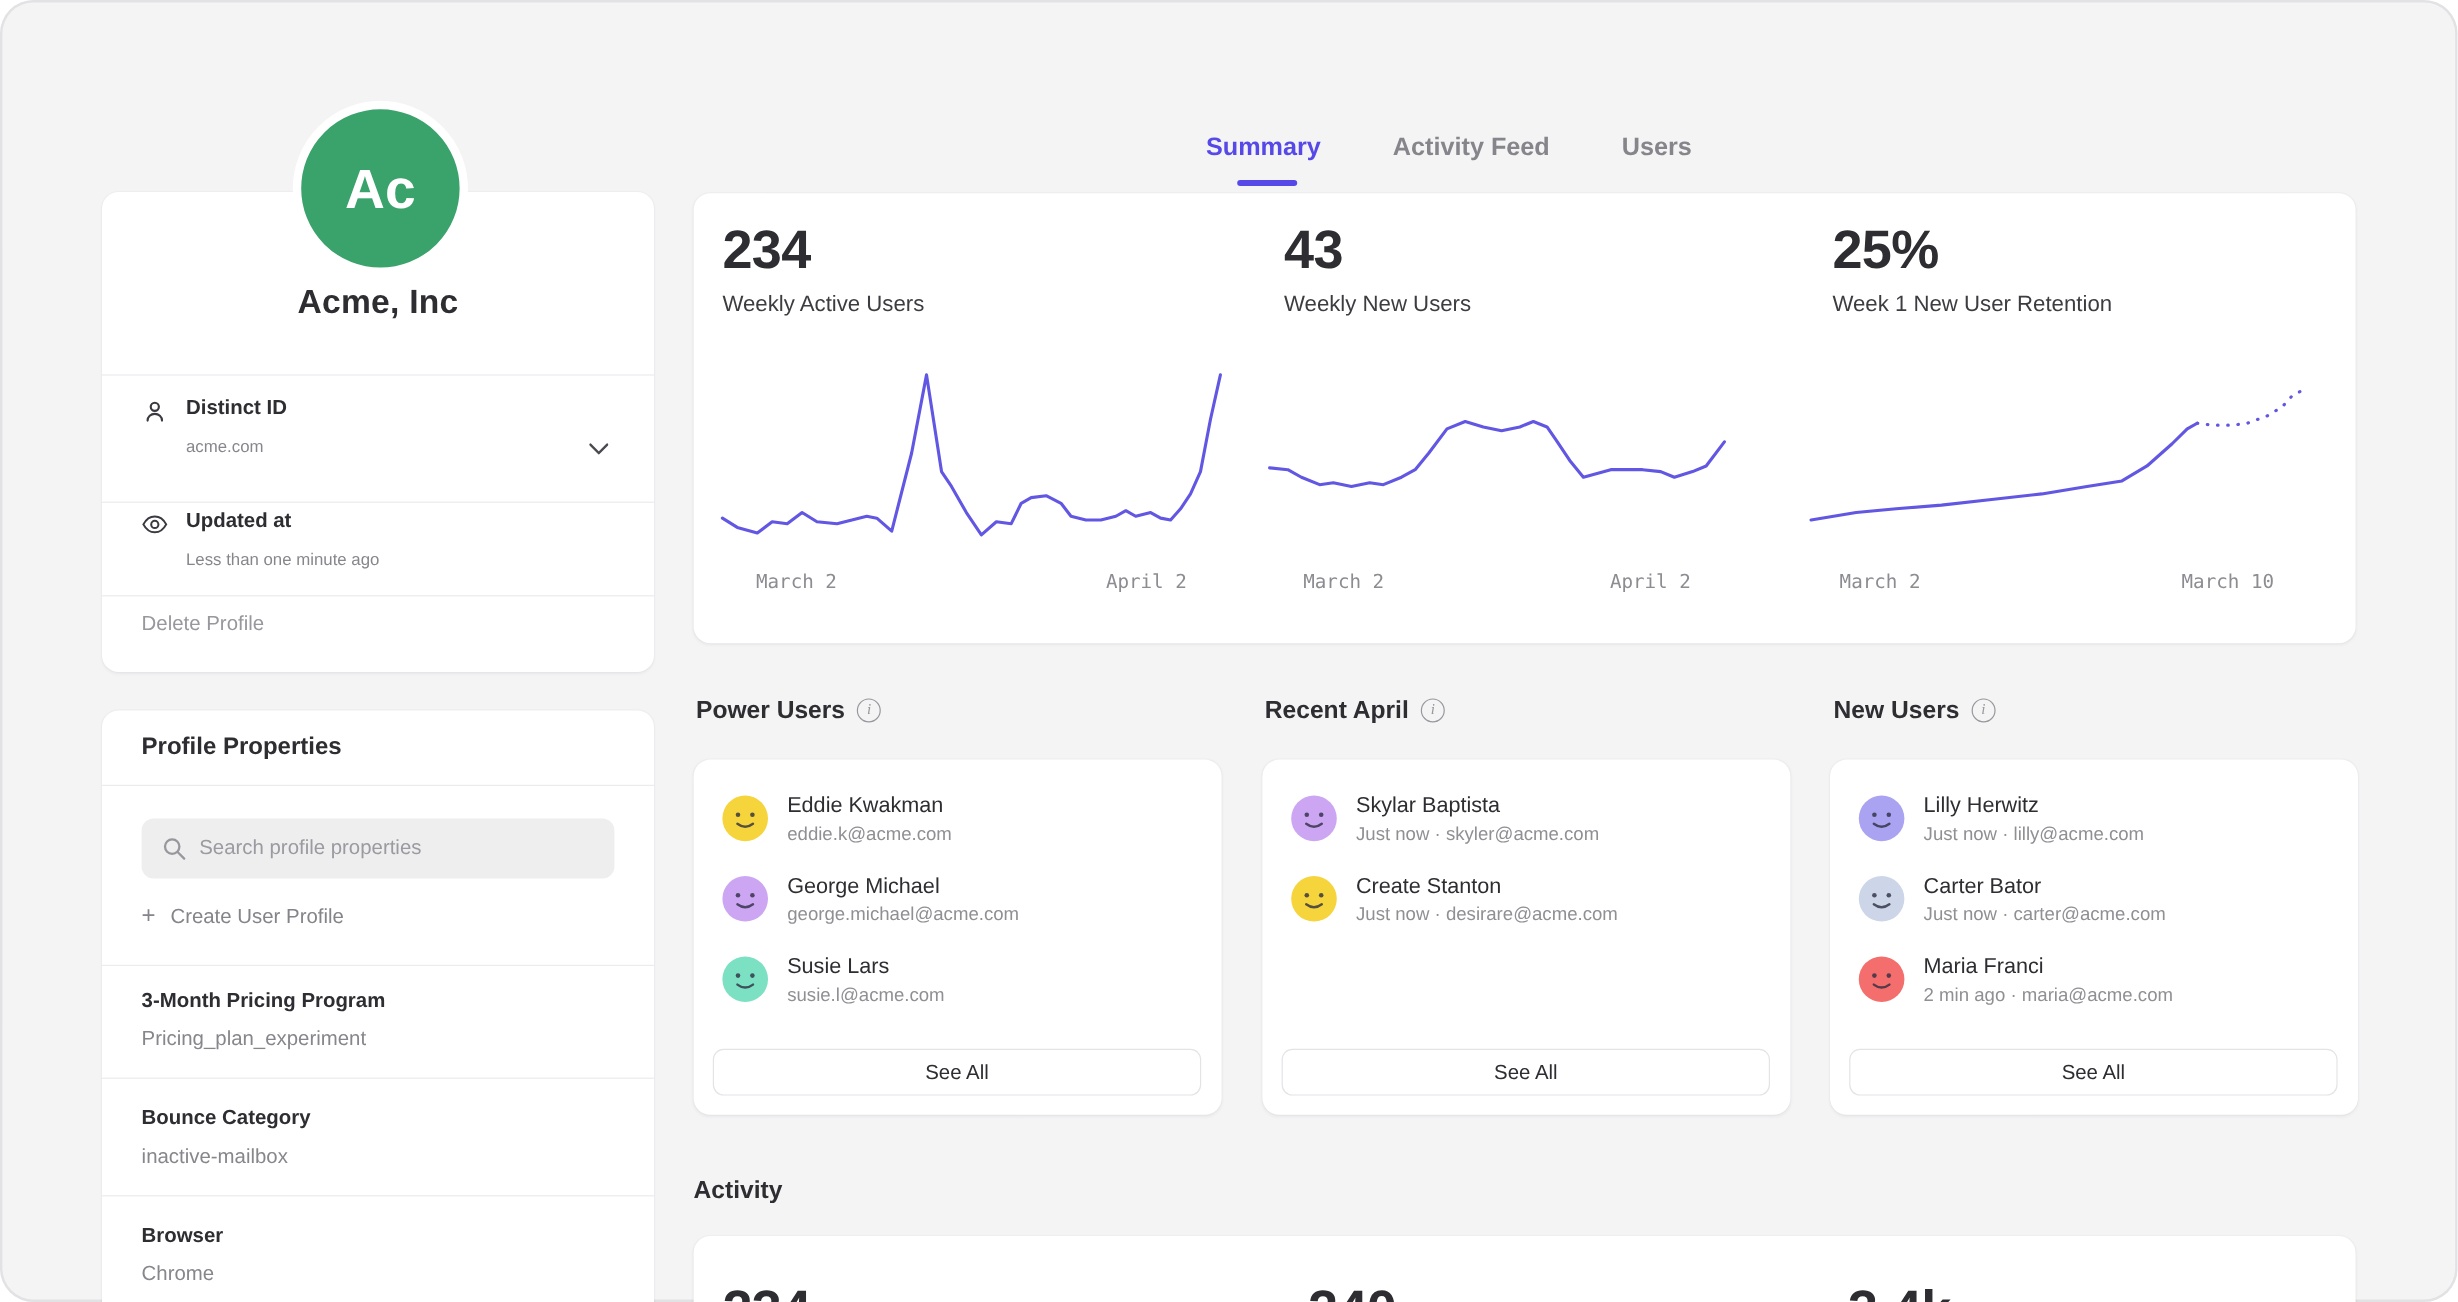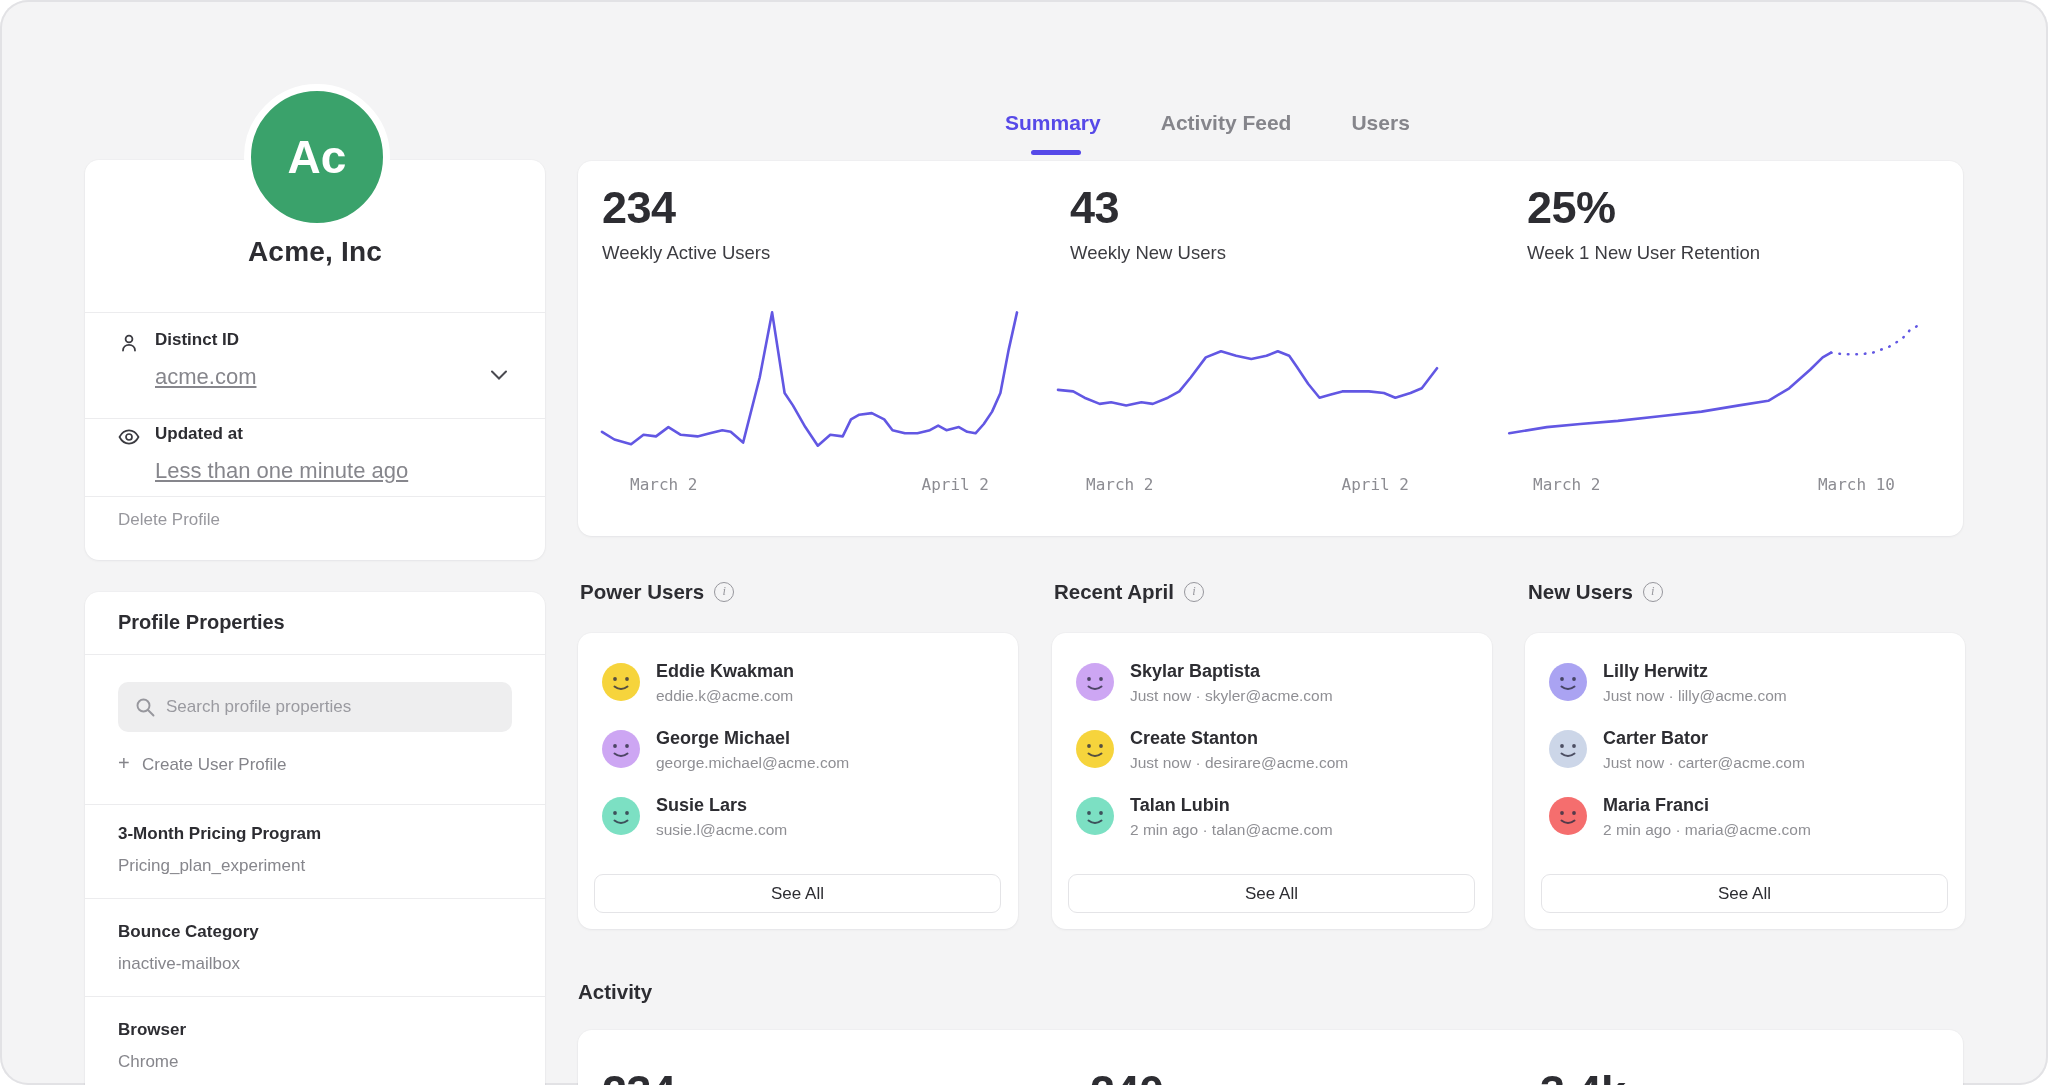--- a/index.html
+++ b/index.html
@@ -15,21 +15,21 @@
   .avatar-big { position:absolute; left:244px; top:84px; width:146px; height:146px;
     border-radius:50%; border:7px solid #fff; display:flex; align-items:center;
     justify-content:center; color:#fff; font-size:46px; font-weight:700; z-index:5; }
   .profile-card { left:85px; top:160px; width:460px; height:400px; }
   .company-name { position:absolute; top:76px; width:100%; text-align:center;
     font-size:28px; font-weight:700; color:#2d2d32; letter-spacing:.2px; }
   .divider { position:absolute; left:0; right:0; height:1px; background:#ececee; }
   .prop-row { position:absolute; left:0; right:0; }
   .row-icon { position:absolute; left:33px; top:2px; width:22px; height:22px; color:#3a3a40; }
   .row-label { position:absolute; left:70px; top:0; font-size:17px; font-weight:700; color:#2d2d32; }
-  .row-value { position:absolute; left:70px; top:34px; font-size:22px; color:#86868c;text-decoration:underline; }
+  .row-value { position:absolute; left:70px; top:34px; font-size:14px; color:#86868c; }
   .chevron { position:absolute; right:38px; top:36px; width:16px; height:10px; color:#4a4a50; cursor:pointer; }
   .delete-link { position:absolute; left:33px; top:350px; font-size:17px; color:#97979d; cursor:pointer; }
 
   .props-card { left:85px; top:592px; width:460px; height:700px; }
   .props-title { position:absolute; left:33px; top:19px; font-size:20px; font-weight:700; color:#2d2d32; }
   .search-wrap { position:absolute; left:33px; top:90px; width:394px; height:50px;
     background:#eeeeef; border-radius:10px; }
   .search-wrap svg { position:absolute; left:16px; top:14px; width:22px; height:22px; color:#97979d; }
   .search-input { position:absolute; left:48px; top:0; width:330px; height:50px; border:0;
     background:transparent; outline:none; font-size:17px; color:#2d2d32;
@@ -59,21 +59,21 @@
   
   .sec-header { position:absolute; top:580px; display:flex; align-items:center; gap:10px; }
   .sec-title { font-size:20.5px; font-weight:700; color:#2d2d32; }
   .info-icon { width:20px; height:20px; border:1.6px solid #97979d; border-radius:50%;
     color:#97979d; font-size:12.5px; line-height:17px; text-align:center;
     font-family:"Liberation Serif", serif; font-style:italic; cursor:pointer; }
   .user-card { top:633px; width:440px; height:296px; }
   .user-row { position:absolute; left:24px; right:24px; height:56px; cursor:pointer; }
   .u-avatar { position:absolute; left:0; top:2px; width:38px; height:38px; border-radius:50%; }
   .u-avatar svg { position:absolute; inset:0; }
-  .u-name { position:absolute; left:54px; top:0; font-size:18px; font-weight:700; color:#2d2d32; }
+  .u-name { position:absolute; left:54px; top:0; font-size:18px; font-weight:400; color:#2d2d32; }
   .u-sub { position:absolute; left:54px; top:26px; font-size:15.5px; color:#8f8f94; }
   .see-all { position:absolute; left:16px; right:17px; bottom:16px; height:39px;
     background:#fff; border:1px solid #e4e4e7; border-radius:9px; font-size:17px;
     color:#2d2d32; font-family:"Liberation Sans", sans-serif; cursor:pointer; }
 
   
   .activity-title { position:absolute; left:578px; top:980px; font-size:20.5px;
     font-weight:700; color:#2d2d32; }
   .activity-card { left:578px; top:1030px; width:1385px; height:220px; }
   .act-value { position:absolute; top:36px; font-size:45px; font-weight:700;
@@ -268,31 +268,20 @@
         <span class="u-avatar" style="background-color: rgb(246, 212, 60);">
           <svg viewBox="0 0 38 38" fill="none">
             <circle cx="13" cy="16" r="1.9" fill="rgba(45,45,65,.8)"></circle>
             <circle cx="25" cy="16" r="1.9" fill="rgba(45,45,65,.8)"></circle>
             <path d="M12.5 23.5 Q19 28.5 25.5 23.5" stroke="rgba(45,45,65,.8)" stroke-width="2" stroke-linecap="round"></path>
           </svg>
         </span>
         <span class="u-name">Create Stanton</span>
         <span class="u-sub">Just now · desirare@acme.com</span>
       </div>
-      <div class="user-row" style="top: 162px;">
-        <span class="u-avatar" style="background-color: rgb(124, 224, 195);">
-          <svg viewBox="0 0 38 38" fill="none">
-            <circle cx="13" cy="16" r="1.9" fill="rgba(45,45,65,.8)"></circle>
-            <circle cx="25" cy="16" r="1.9" fill="rgba(45,45,65,.8)"></circle>
-            <path d="M12.5 23.5 Q19 28.5 25.5 23.5" stroke="rgba(45,45,65,.8)" stroke-width="2" stroke-linecap="round"></path>
-          </svg>
-        </span>
-        <span class="u-name">Talan Lubin</span>
-        <span class="u-sub">2 min ago · talan@acme.com</span>
-      </div>
       <button class="see-all">See All</button>
     </section>
   <section class="card user-card" style="left:1525px">
       <div class="user-row" style="top: 28px;">
         <span class="u-avatar" style="background-color: rgb(170, 163, 242);">
           <svg viewBox="0 0 38 38" fill="none">
             <circle cx="13" cy="16" r="1.9" fill="rgba(45,45,65,.8)"></circle>
             <circle cx="25" cy="16" r="1.9" fill="rgba(45,45,65,.8)"></circle>
             <path d="M12.5 23.5 Q19 28.5 25.5 23.5" stroke="rgba(45,45,65,.8)" stroke-width="2" stroke-linecap="round"></path>
           </svg>

